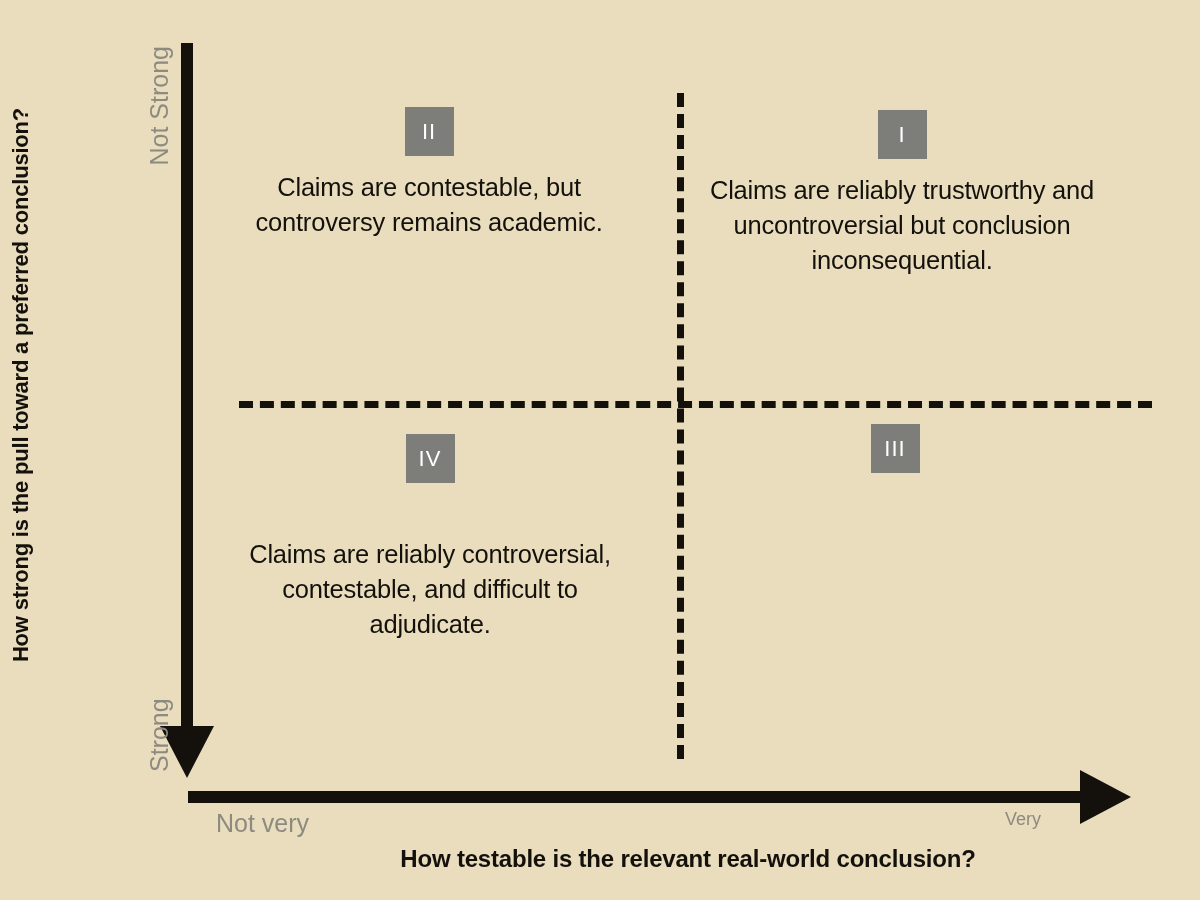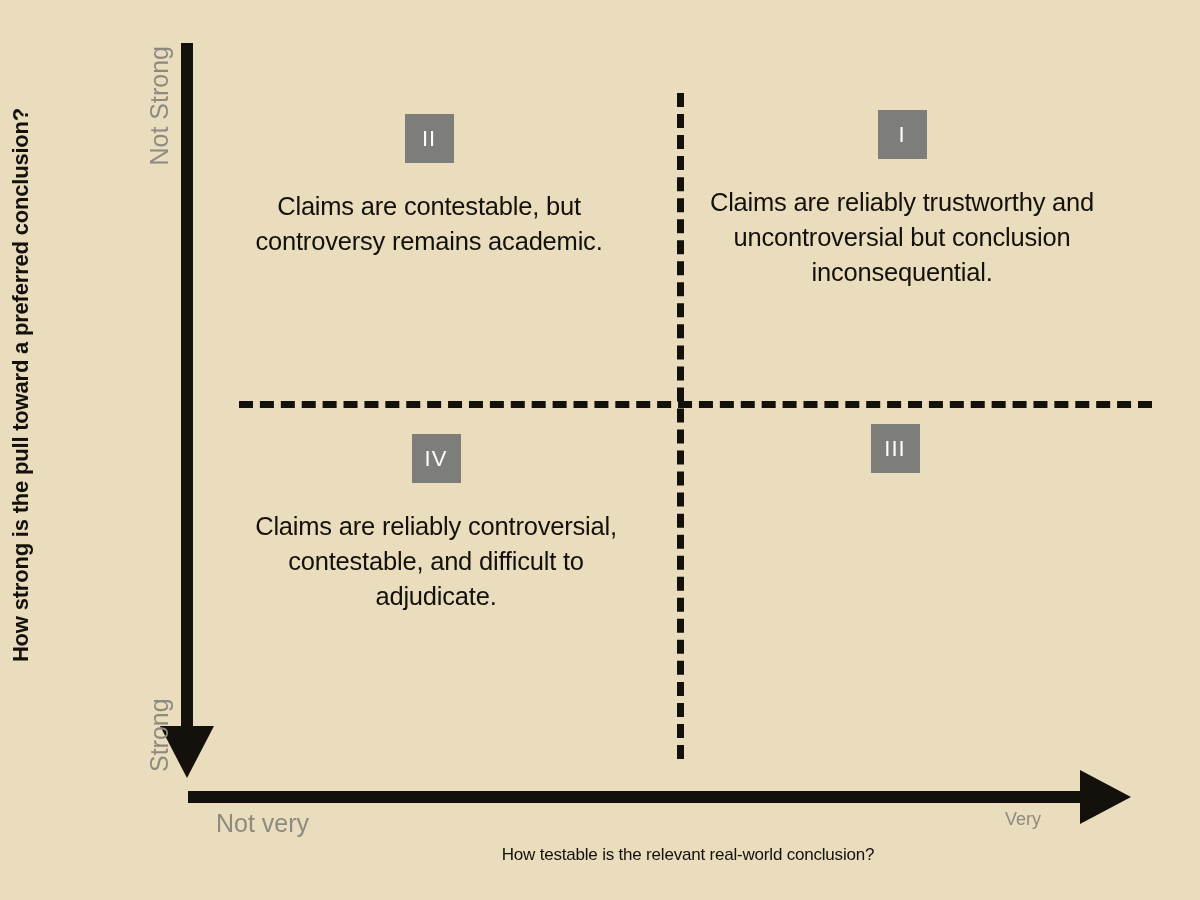--- a/index.html
+++ b/index.html
@@ -40,22 +40,22 @@
     letter-spacing: -0.2px;
     white-space: nowrap;
   }
 
   .x-axis-title {
     position: absolute;
     left: 188px;
     top: 845px;
     width: 1000px;
     text-align: center;
-    font-size: 17px;
-    font-weight: normal;
+    font-size: 24px;
+    font-weight: bold;
     color: #14110c;
     letter-spacing: -0.2px;
     white-space: nowrap;
   }
 
   
   .y-label-top {
     position: absolute;
     left: 0px;
     top: 0px;
@@ -156,31 +156,31 @@
     display: flex;
     align-items: center;
     justify-content: center;
     font-size: 22px;
     font-weight: 500;
     letter-spacing: 1px;
     flex: none;
   }
 
   .quadrant-text {
-    margin-top: 26px;
+    margin-top: 14px;
     font-size: 25.5px;
     line-height: 1.38;
     color: #14110c;
     text-align: center;
     letter-spacing: -0.2px;
   }
 
-  #q2 { left: 228px; top: 114px; width: 402px; }
+  #q2 { left: 228px; top: 107px; width: 402px; }
   #q1 { left: 700px; top: 110px; width: 404px; }
-  #q4 { left: 241px; top: 434px; width: 390px; }
+  #q4 { left: 235px; top: 434px; width: 390px; gap: 40px; }
   #q3 { left: 690px; top: 424px; width: 410px; }
 </style>
 </head>
 <body>
 
 <div id="chart-root">
 
   <svg class="axis-svg" viewBox="0 0 1200 900">
 
     <rect x="181" y="43" width="12" height="690" fill="#14110c"></rect>

